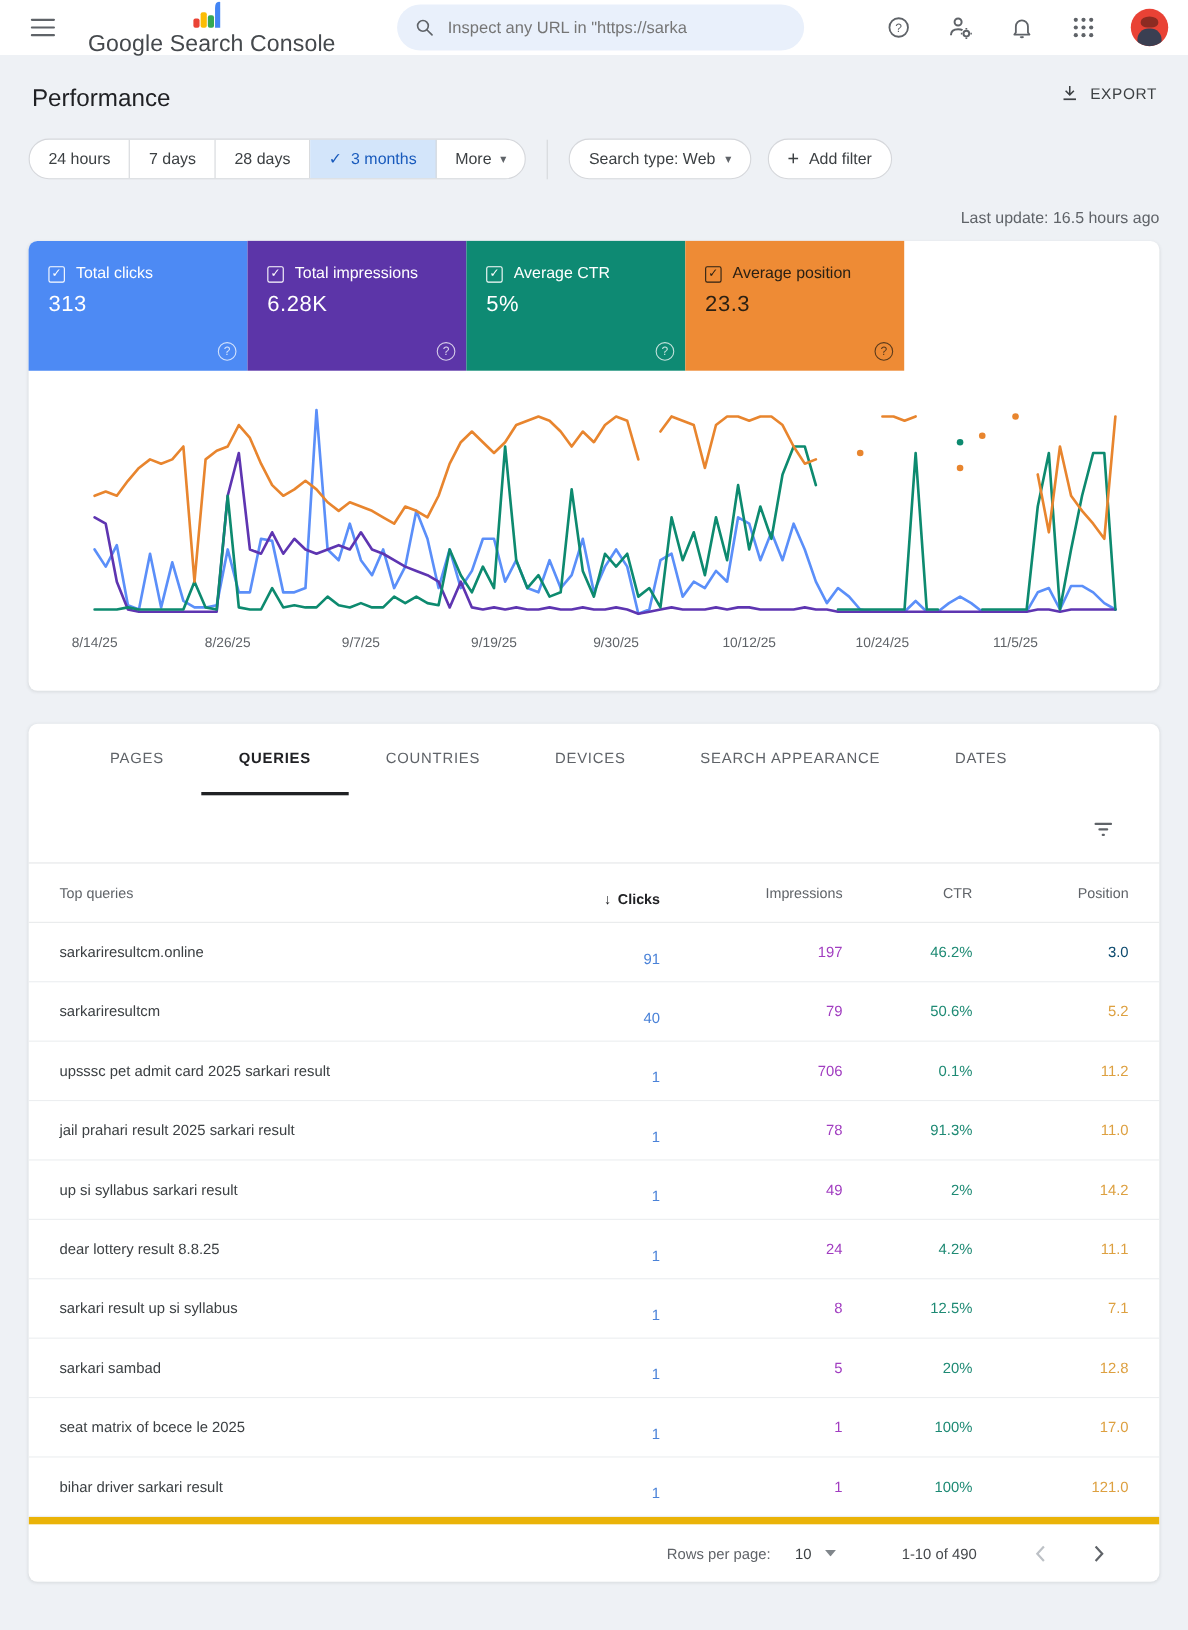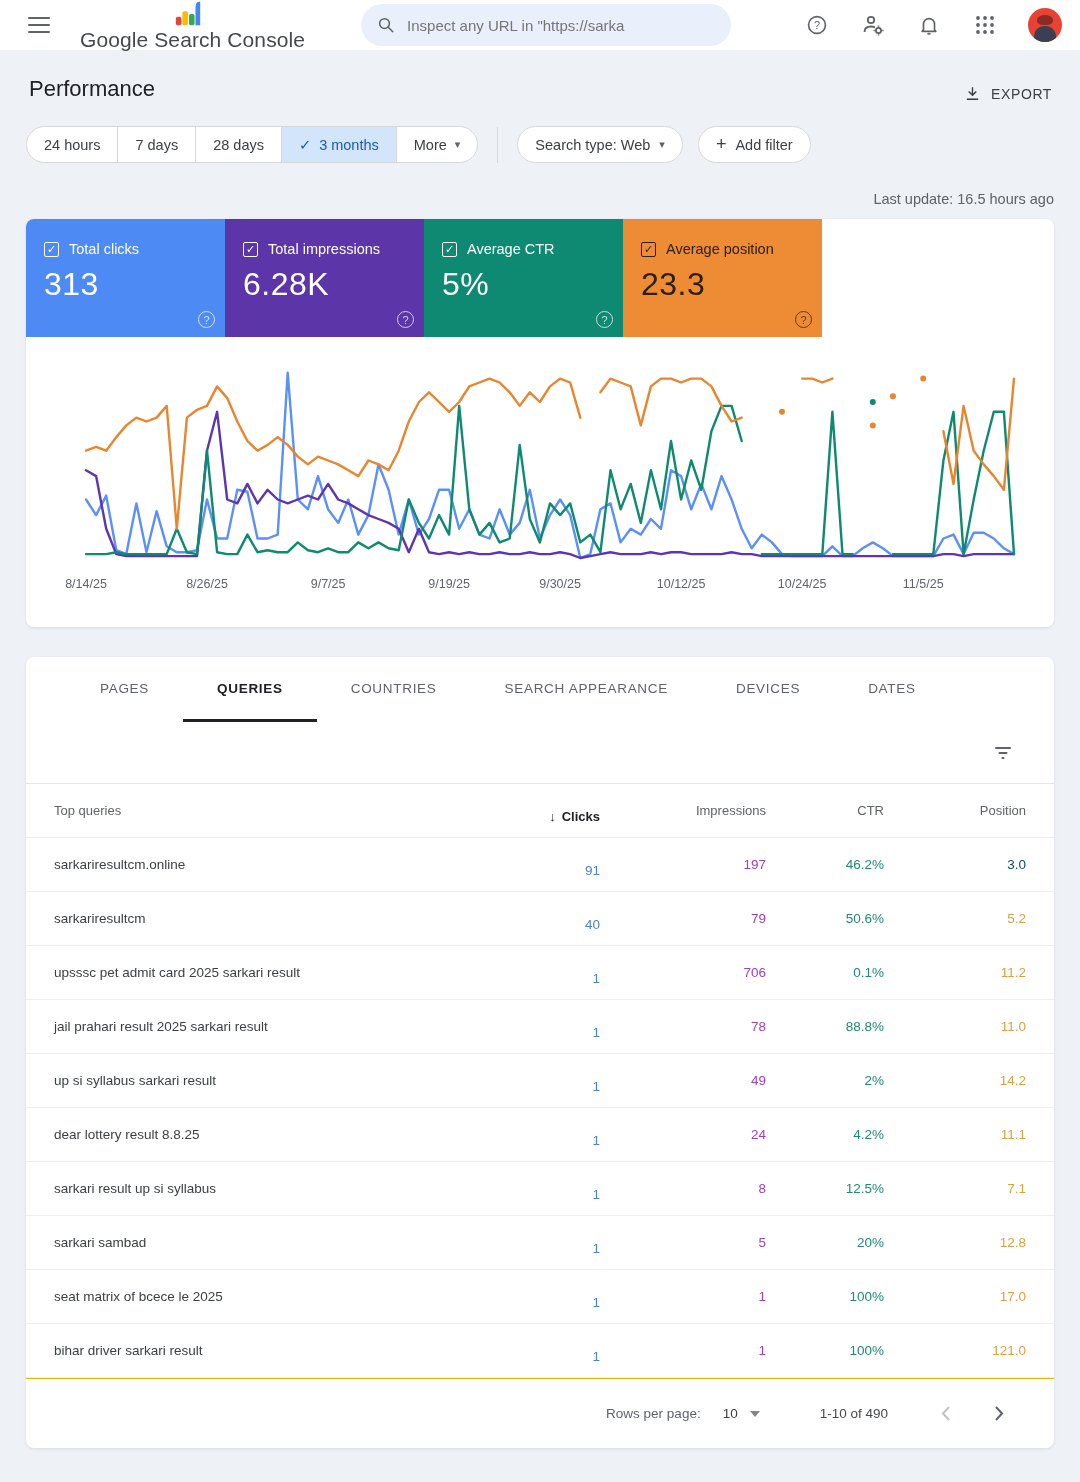--- a/index.html
+++ b/index.html
@@ -33,21 +33,21 @@
     font-size:15px; color:#5f6368; width:100%;
     font-family:"Liberation Sans", sans-serif;
   }
   .appbar-icons { display:flex; align-items:center; margin-left:auto; gap:30px; }
   .icon-btn { width:26px; height:26px; display:flex; align-items:center; justify-content:center; cursor:pointer; }
   .avatar { width:34px; height:34px; border-radius:50%; overflow:hidden; background:#e94235; position:relative; cursor:pointer; }
   .avatar:before { content:""; position:absolute; left:9px; top:7px; width:16px; height:10px; border-radius:50% 50% 40% 40%; background:#8c2b22; }
   .avatar:after { content:""; position:absolute; left:6px; top:18px; width:22px; height:16px; border-radius:10px 10px 0 0; background:#3a3f52; }
 
   
-  .page-head { display:flex; align-items:flex-end; padding:26px 28px 20px 29px; }
+  .page-head { display:flex; align-items:flex-start; padding:26px 28px 20px 29px; }
   .page-title { font-size:22px; font-weight:400; color:#202124; }
   .export-btn { margin-left:auto; display:flex; align-items:center; gap:10px; color:#3c4043; font-size:14px; letter-spacing:0.6px; cursor:pointer; font-weight:500; }
 
   
   .filter-row { display:flex; align-items:center; padding:4px 26px 0 26px; }
   .seg-group { display:flex; border:1px solid #d5d7db; border-radius:19px; background:#fff; overflow:hidden; height:37px; }
   .seg { display:flex; align-items:center; padding:0 17px; font-size:14.5px; color:#3c4043; border-right:1px solid #d5d7db; cursor:pointer; white-space:nowrap; }
   .seg:last-child { border-right:none; }
   .seg.selected { background:#d3e5fa; color:#185abc; gap:8px; }
   .seg .caret { margin-left:8px; font-size:11px; color:#5f6368; }
@@ -59,41 +59,41 @@
 
   .last-update { text-align:right; padding:28px 26px 12px 0; font-size:14.5px; color:#5f6368; }
 
   
   .panel { width:1028px; margin:0 auto; background:#fff; border-radius:8px; box-shadow:0 1px 3px rgba(60,64,67,.12); }
   .metric-cards { display:flex; }
   .metric-card { width:199px; height:118px; padding:14px 16px 10px 18px; position:relative; color:#fff; cursor:pointer; }
   .metric-card:first-child { border-top-left-radius:8px; }
   .mc-top { display:flex; align-items:center; gap:10px; font-size:14.5px; margin-top:8px; }
   .mc-checkbox { width:15px; height:15px; border:1.6px solid currentColor; border-radius:2px; display:flex; align-items:center; justify-content:center; font-size:11px; line-height:1; }
-  .mc-value { font-size:32px; margin-top:9px; letter-spacing:0.5px; }
+  .mc-value { font-size:20px; margin-top:9px; letter-spacing:0.5px; }
   .mc-help { position:absolute; right:10px; bottom:9px; width:17px; height:17px; border:1.4px solid currentColor; opacity:.75; border-radius:50%; font-size:11px; display:flex; align-items:center; justify-content:center; }
   .chart-wrap { padding:8px 0 6px 0; }
 
   
   .table-panel { margin-top:30px; }
   .tabs { display:flex; padding:0 40px; height:65px; align-items:stretch; }
   .tab { display:flex; align-items:center; padding:0 34px; font-size:13.5px; letter-spacing:0.7px; color:#5f6368; cursor:pointer; border-bottom:3px solid transparent; }
   .tab.active { color:#202124; font-weight:700; border-bottom-color:#202124; }
   .toolbar { height:62px; display:flex; align-items:center; justify-content:flex-end; padding:0 42px; border-bottom:1px solid #e4e6e8; }
   .thead { display:flex; align-items:center; height:54px; padding:0 28px; border-bottom:1px solid #e8eaec; font-size:13px; color:#5f6368; }
   .col-query { flex:1; }
   .col-clicks { width:140px; text-align:right;margin-top:11px; }
   .col-impr { width:166px; text-align:right; }
   .col-ctr { width:118px; text-align:right; }
   .col-pos { width:142px; text-align:right; }
   .thead .col-clicks { color:#202124; font-weight:700; }
   .sort-arrow { font-weight:400; margin-right:6px; font-size:13px; }
   .trow { display:flex; align-items:center; height:54px; padding:0 28px; border-bottom:1px solid #eceef0; font-size:13.5px; }
   .trow .col-query { color:#3c4043; }
-  .tfoot { height:70px; display:flex; align-items:center; justify-content:flex-end; padding:0 42px; font-size:13.5px; color:#5f6368; border-top:1px solid #eab308; border-radius:0 0 8px 8px; }
+  .tfoot { height:59px; display:flex; align-items:center; justify-content:flex-end; padding:0 42px; font-size:13.5px; color:#5f6368; border-top:7px solid #eab308; border-radius:0 0 8px 8px; }
   .rpp-value { color:#3c4043; margin-left:22px; display:flex; align-items:center; gap:12px; cursor:pointer; }
   .range-label { margin:0 44px 0 60px; color:#46494d; }
   .pg-btn { width:26px; height:26px; display:flex; align-items:center; justify-content:center; cursor:pointer; }
   .pg-btn + .pg-btn { margin-left:28px; }
 
   svg text { font-family:"Liberation Sans", sans-serif; }
 </style>
 </head>
 <body>
 
@@ -256,22 +256,22 @@
         <text x="897.2173913043479" y="243" text-anchor="middle" font-size="12.5" fill="#5f6368">11/5/25</text>
       </svg>
   </div>
 </div>
 
 <div class="panel table-panel">
   <div class="tabs">
       <div class="tab">PAGES</div>
       <div class="tab active">QUERIES</div>
       <div class="tab">COUNTRIES</div>
+      <div class="tab">DEVICES</div>
       <div class="tab">SEARCH APPEARANCE</div>
-      <div class="tab">DEVICES</div>
       <div class="tab">DATES</div>
     </div>
   <div class="toolbar">
     <svg width="18" height="16" viewBox="0 0 18 16">
       <rect x="1" y="2" width="16" height="2" rx="1" fill="#5f6368"></rect>
       <rect x="4.5" y="7" width="9" height="2" rx="1" fill="#5f6368"></rect>
       <rect x="7.5" y="12" width="3" height="2" rx="1" fill="#5f6368"></rect>
     </svg>
   </div>
   <div class="thead">
@@ -300,21 +300,21 @@
         <div class="col-query">upsssc pet admit card 2025 sarkari result</div>
         <div class="col-clicks" style="color:#4a82d8">1</div>
         <div class="col-impr" style="color:#a13dc0">706</div>
         <div class="col-ctr" style="color:#1e8a74">0.1%</div>
         <div class="col-pos" style="color:#dda040">11.2</div>
       </div>
       <div class="trow">
         <div class="col-query">jail prahari result 2025 sarkari result</div>
         <div class="col-clicks" style="color:#4a82d8">1</div>
         <div class="col-impr" style="color:#a13dc0">78</div>
-        <div class="col-ctr" style="color:#1e8a74">88.8%</div>
+        <div class="col-ctr" style="color:#1e8a74">91.3%</div>
         <div class="col-pos" style="color:#dda040">11.0</div>
       </div>
       <div class="trow">
         <div class="col-query">up si syllabus sarkari result</div>
         <div class="col-clicks" style="color:#4a82d8">1</div>
         <div class="col-impr" style="color:#a13dc0">49</div>
         <div class="col-ctr" style="color:#1e8a74">2%</div>
         <div class="col-pos" style="color:#dda040">14.2</div>
       </div>
       <div class="trow">

